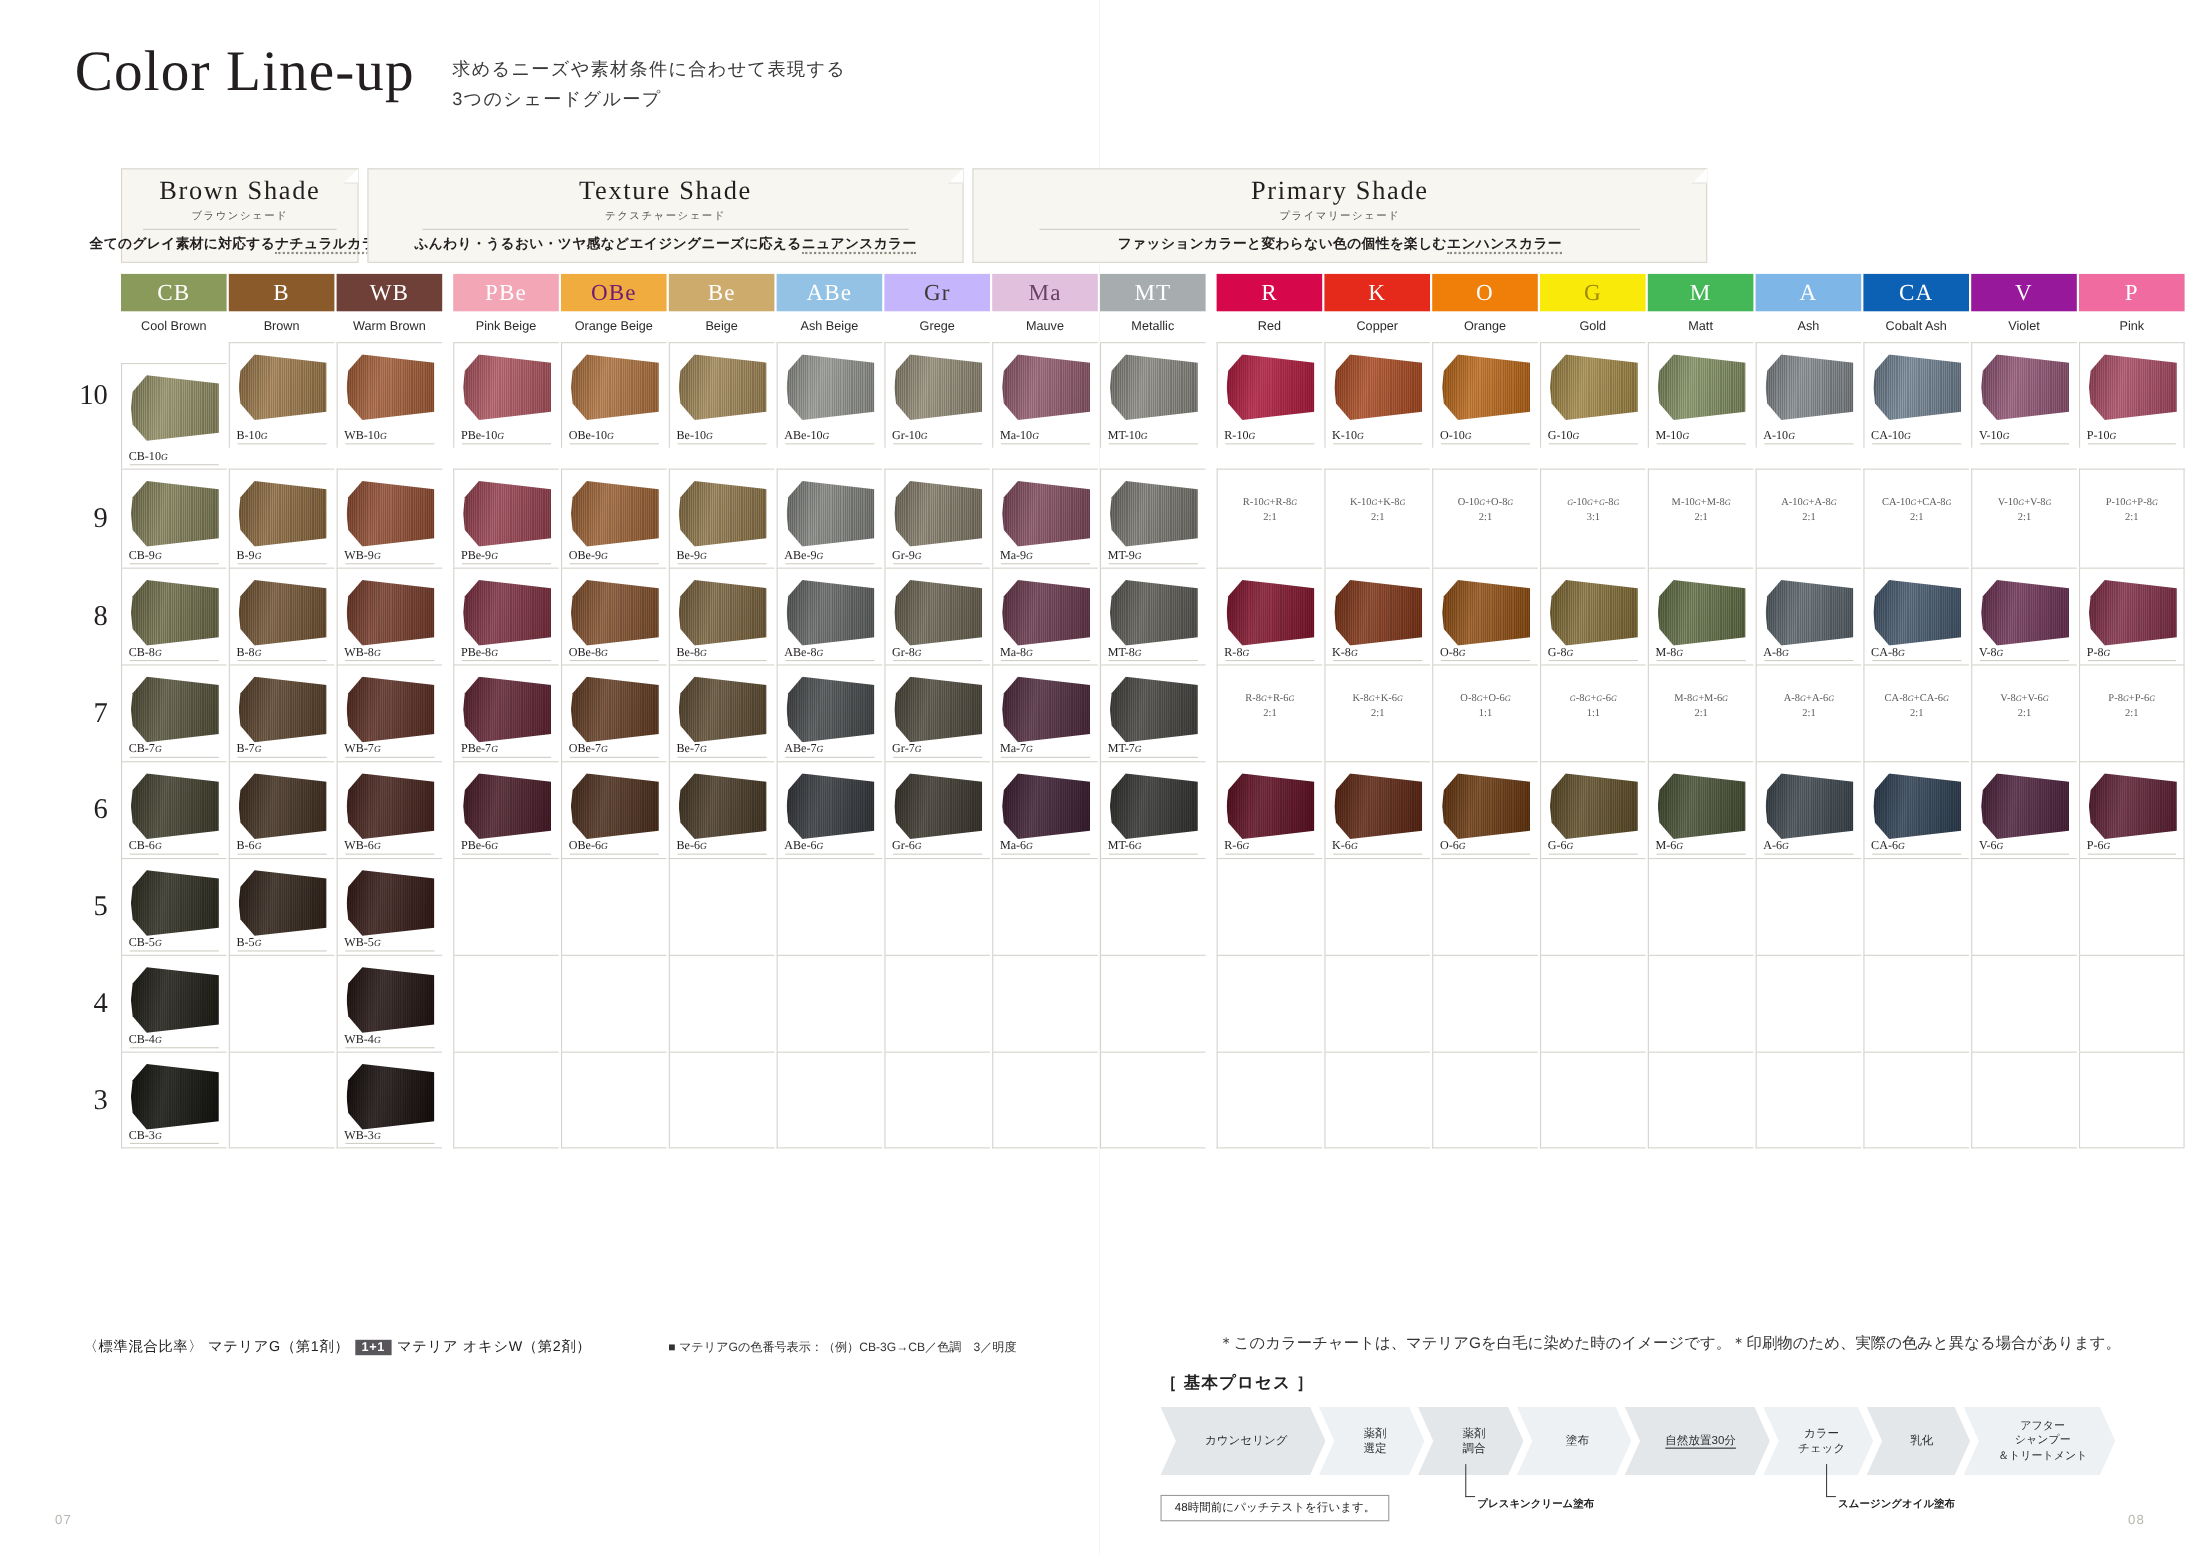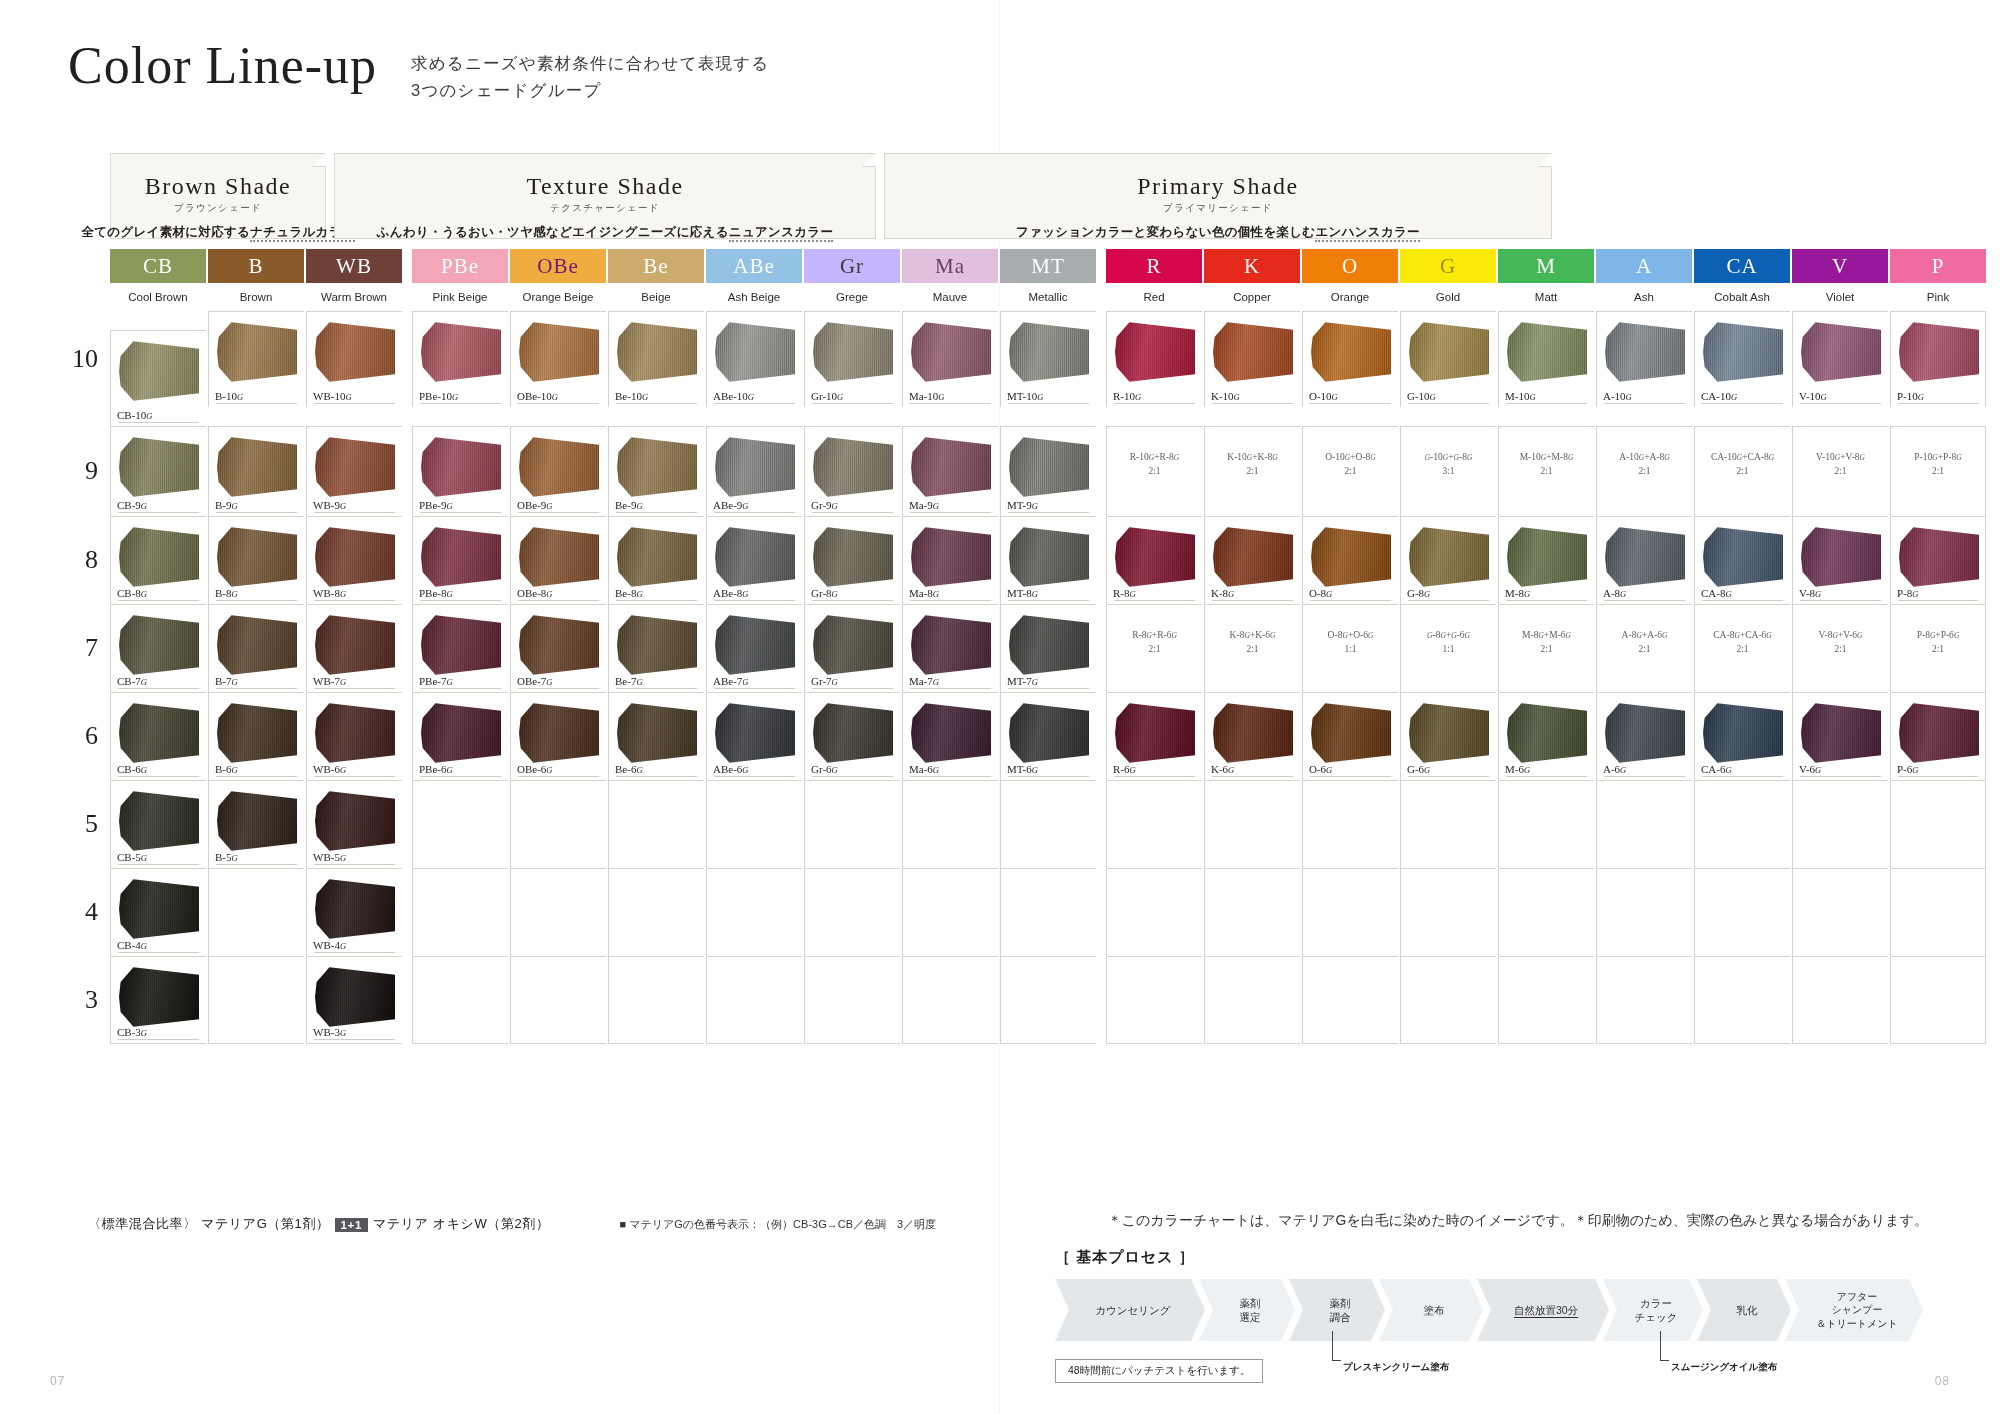--- a/index.html
+++ b/index.html
@@ -24,21 +24,21 @@
     font-size: 16.5px; color: #3a3a3a; letter-spacing: 1.2px;
     line-height: 1.65; white-space: nowrap; font-weight: 500;
   }
 
   
   .groups { position: absolute; left: 110px; top: 153px; display: flex; gap: 8px; }
   .group-box {
     background: #f7f6f1; border: 1px solid #d8d6cd;
     height: 86px; position: relative;
     display: flex; flex-direction: column; align-items: center;
-    padding-top: 19px;
+    padding-top: 7px;
   }
   .group-box::after {
     content: ""; position: absolute; right: -1px; top: -1px;
     width: 13px; height: 13px; background: #ffffff;
     border-left: 1px solid #d8d6cd; border-bottom: 1px solid #d8d6cd;
     transform-origin: top right;
     clip-path: polygon(100% 0, 0 100%, 100% 100%);
   }
   .g-en {
     font-family: "Liberation Serif", "DejaVu Serif", serif;
@@ -110,21 +110,21 @@
   }
   .mix {
     position: absolute; left: 0; right: 0; top: 24px;
     text-align: center; line-height: 1.45;
     font-family: "Liberation Serif", "DejaVu Serif", serif;
     font-size: 9.5px; color: #5d5d5d;
   }
   .mix .g { font-size: 7.5px; font-style: italic; }
 
   
-  .foot-notes { position: absolute; left: 88px; top: 1215px; display: flex; align-items: center; }
+  .foot-notes { position: absolute; left: 76px; top: 1215px; display: flex; align-items: center; }
   .fn-a { font-size: 13px; color: #222; letter-spacing: .6px; white-space: nowrap; }
   .ratio-badge {
     display: inline-block; background: #58565a; color: #fff;
     font-size: 11.5px; font-weight: 700; padding: 1px 6px; margin: 0 5px;
     vertical-align: middle;
   }
   .fn-b { font-size: 11px; color: #333; margin-left: 70px; white-space: nowrap; }
   .fn-right {
     position: absolute; right: 72px; top: 1212px;
     font-size: 14px; color: #333; white-space: nowrap; text-align: right;

